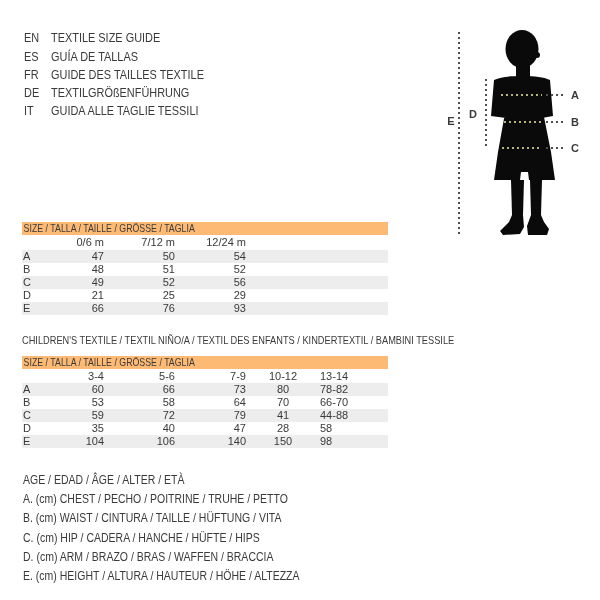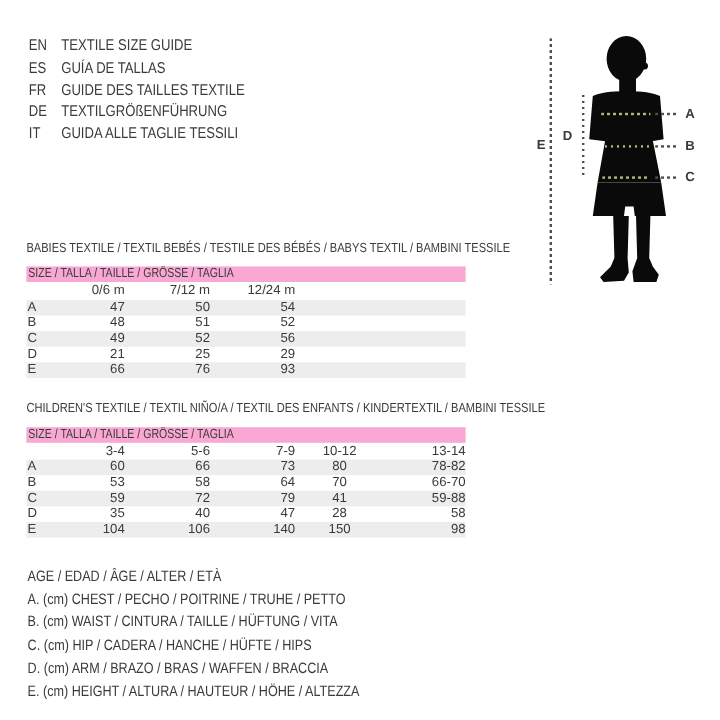--- a/index.html
+++ b/index.html
@@ -11,31 +11,31 @@
   .abs{position:absolute;}
   .cond{display:inline-block;transform:scaleX(0.84);transform-origin:0 50%;white-space:nowrap;}
   
   .lrow{position:absolute;left:24px;height:14px;line-height:14px;font-size:13px;}
   .lcode{position:absolute;left:0;top:0;}
   .ltext{position:absolute;left:27px;top:0;}
   
   .sec-title{position:absolute;left:22px;height:12px;line-height:12px;font-size:11px;}
   
   .sizebar{position:absolute;left:22px;width:366px;height:13px;line-height:13px;
-           background:#f9a8d4;font-size:11px;}
+           background:#fdba74;font-size:11px;}
   .sizebar .cond{transform:scaleX(0.80);padding-left:2px;}
   .trow{position:absolute;left:22px;width:366px;height:13px;line-height:13px;
         display:flex;font-size:11px;}
   .thead{height:15px;line-height:15px;}
   .striped{background:#ededed;}
   .cl{width:20px;text-align:left;padding-left:1px;box-sizing:border-box;}
   .cv1{width:62px;text-align:right;}
   .cv{width:71px;text-align:right;}
   .cv4{width:74px;text-align:center;}
-  .cv5{width:68px;text-align:right;}
+  .cv5{width:68px;text-align:left;}
   
   .legrow{position:absolute;left:23px;height:13px;line-height:13px;font-size:12.5px;text-align:right;}
   
   .vdot{position:absolute;width:2px;
         background-image:repeating-linear-gradient(to bottom,#4f4f4f 0 2px,transparent 2px 5px);}
   .hdot-dark{position:absolute;height:2px;
         background-image:repeating-linear-gradient(to right,#4f4f4f 0 2px,transparent 2px 5px);}
   .hdot-light{position:absolute;height:2px;
         background-image:repeating-linear-gradient(to right,#b5b578 0 2px,transparent 2px 5px);}
   .mlabel{position:absolute;width:12px;height:12px;line-height:12px;font-size:11px;
@@ -91,23 +91,20 @@
   <div class="hdot-dark" style="left:546px;top:121px;width:19px"></div>
   <div class="hdot-light" style="left:502px;top:147px;width:39px"></div>
   <div class="hdot-dark" style="left:546px;top:147px;width:19px"></div>
 
   <span class="mlabel" style="left:569px;top:89px">A</span>
   <span class="mlabel" style="left:569px;top:116px">B</span>
   <span class="mlabel" style="left:569px;top:142px">C</span>
   <span class="mlabel" style="left:467px;top:108px">D</span>
   <span class="mlabel" style="left:445px;top:115px">E</span>
 
-  <div class="sec-title" style="top:201px">
-    <span class="cond">BABIES TEXTILE / TEXTIL BEBÉS / TESTILE DES BÉBÉS / BABYS TEXTIL / BAMBINI TESSILE</span>
-  </div>
   <div class="sizebar" style="top:222px">
     <span class="cond">SIZE / TALLA / TAILLE / GRÖSSE / TAGLIA</span>
   </div>
   <div class="trow thead" style="top:235px">
     <span class="cl"></span>
     <span class="cv1">0/6 m</span>
     <span class="cv">7/12 m</span>
     <span class="cv">12/24 m</span>
   </div>
   <div class="trow striped" style="top:250px">
@@ -170,21 +167,21 @@
     <span class="cv">64</span>
     <span class="cv4">70</span>
     <span class="cv5">66-70</span>
   </div>
   <div class="trow striped" style="top:409px">
     <span class="cl">C</span>
     <span class="cv1">59</span>
     <span class="cv">72</span>
     <span class="cv">79</span>
     <span class="cv4">41</span>
-    <span class="cv5">59-88</span>
+    <span class="cv5">44-88</span>
   </div>
   <div class="trow" style="top:422px">
     <span class="cl">D</span>
     <span class="cv1">35</span>
     <span class="cv">40</span>
     <span class="cv">47</span>
     <span class="cv4">28</span>
     <span class="cv5">58</span>
   </div>
   <div class="trow striped" style="top:435px">

